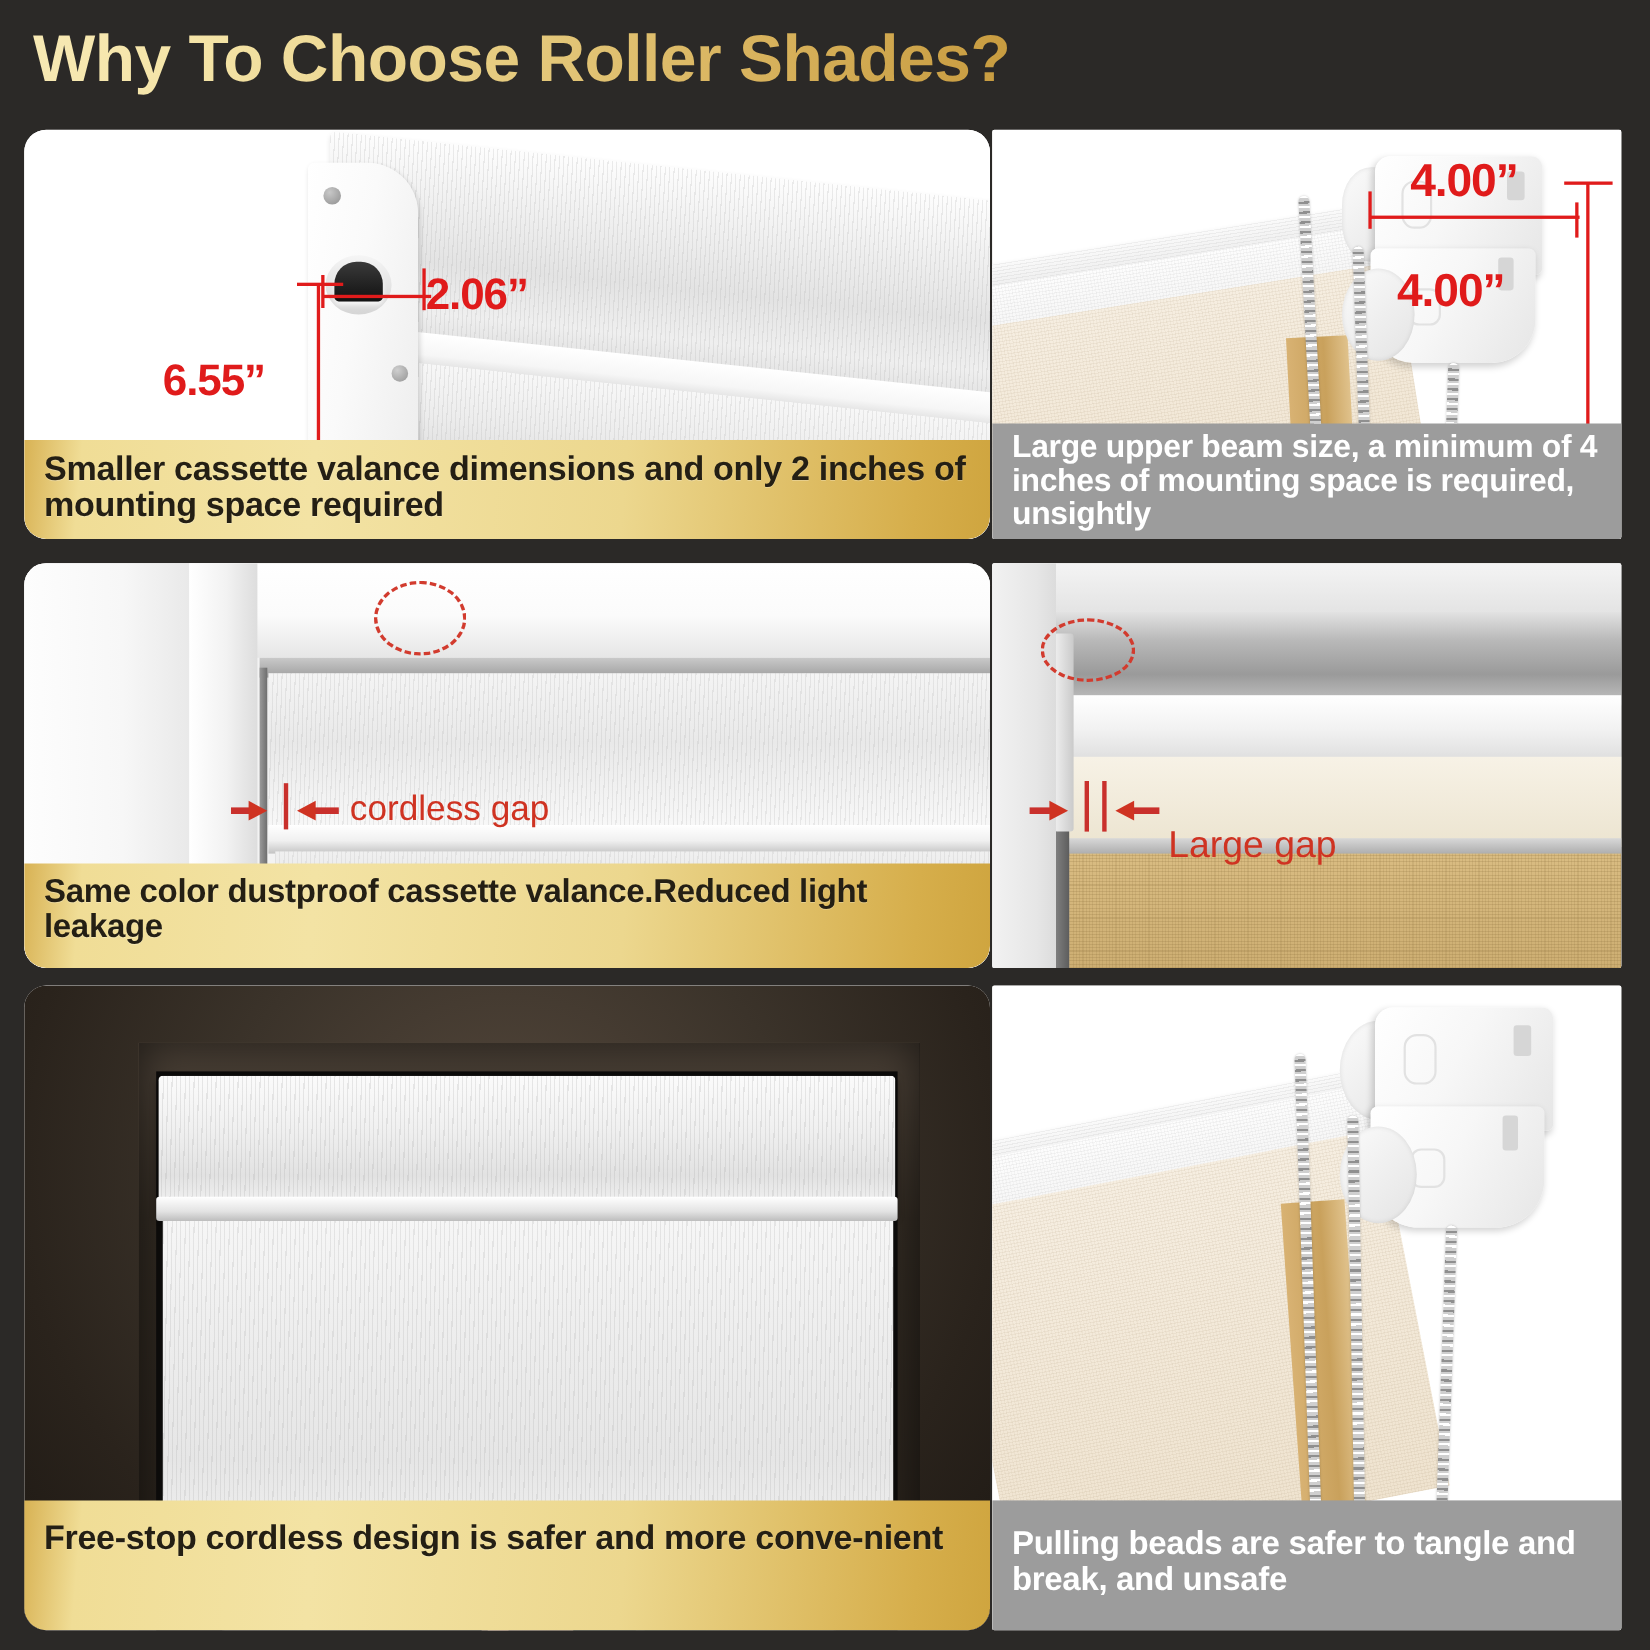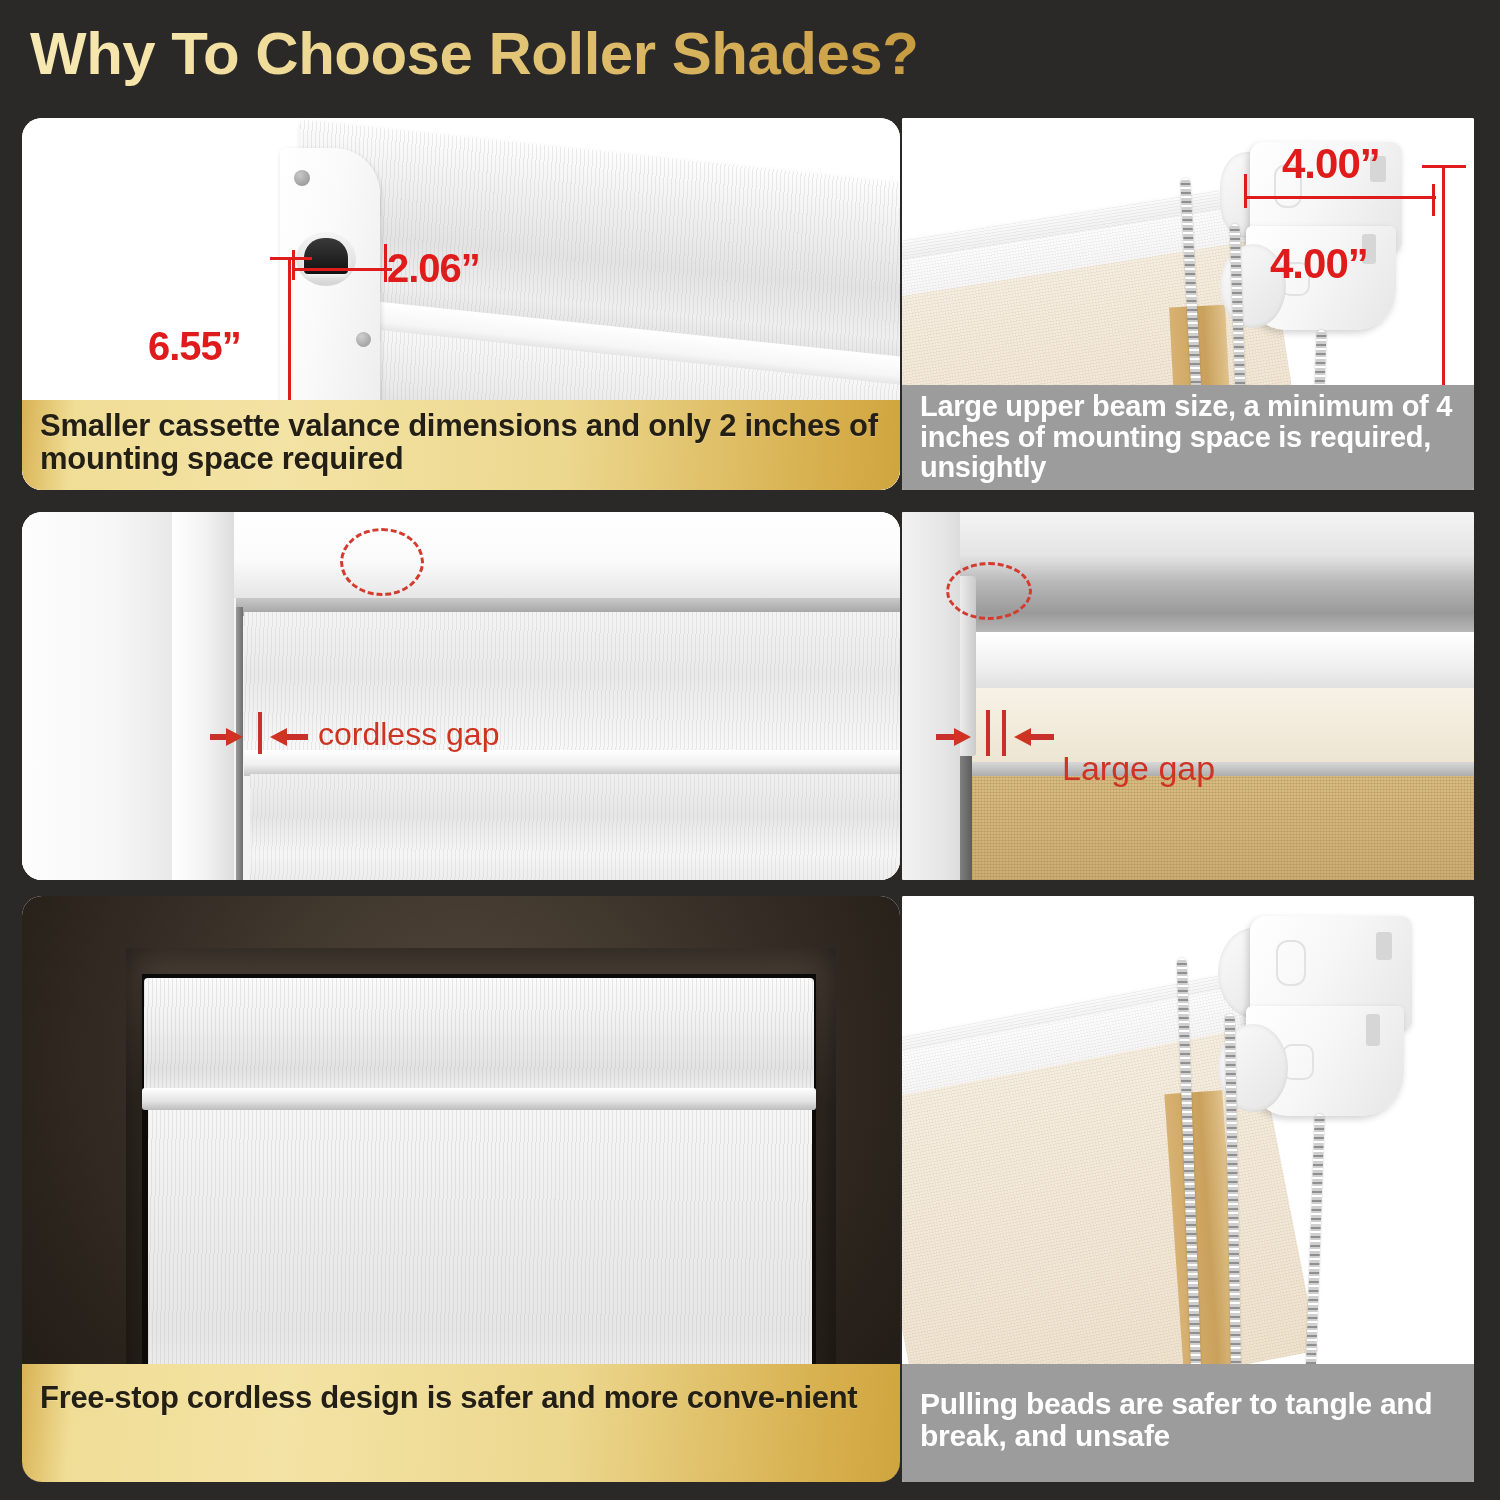--- a/index.html
+++ b/index.html
@@ -443,20 +443,21 @@
     <div class="dashcircle" style="left:318px;top:16px;width:78px;height:62px;"></div>
 
     <div class="arrow-r" style="left:204px;top:216px;"></div>
     <div class="rline" style="left:188px;top:222px;width:20px;height:6px;"></div>
     <div class="rline" style="left:236px;top:200px;width:4px;height:42px;"></div>
     <div class="arrow-l" style="left:248px;top:216px;"></div>
     <div class="rline" style="left:264px;top:222px;width:22px;height:6px;"></div>
     <div class="gaplabel" style="left:296px;top:204px;font-size:32px;">cordless gap</div>
   </div>
 
+  <div class="caption gold cap-r2">Same color dustproof cassette valance.Reduced light leakage</div>
 </div>
 
 <div class="panel right c-right r2" id="p4">
   <div class="photo">
     <div class="bg"></div>
     <div class="p4-top"></div>
     <div class="p4-tube"></div>
     <div class="p4-tube2"></div>
     <div class="p4-cream"></div>
     <div class="p4-metal"></div>

